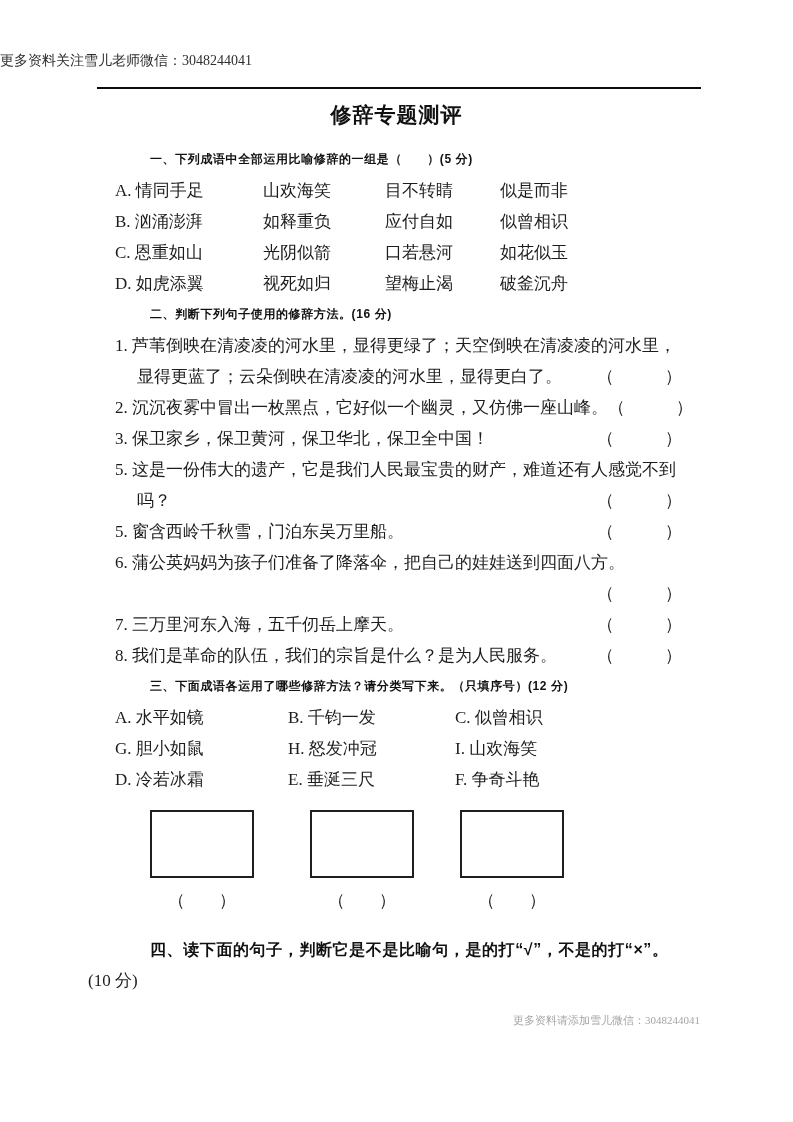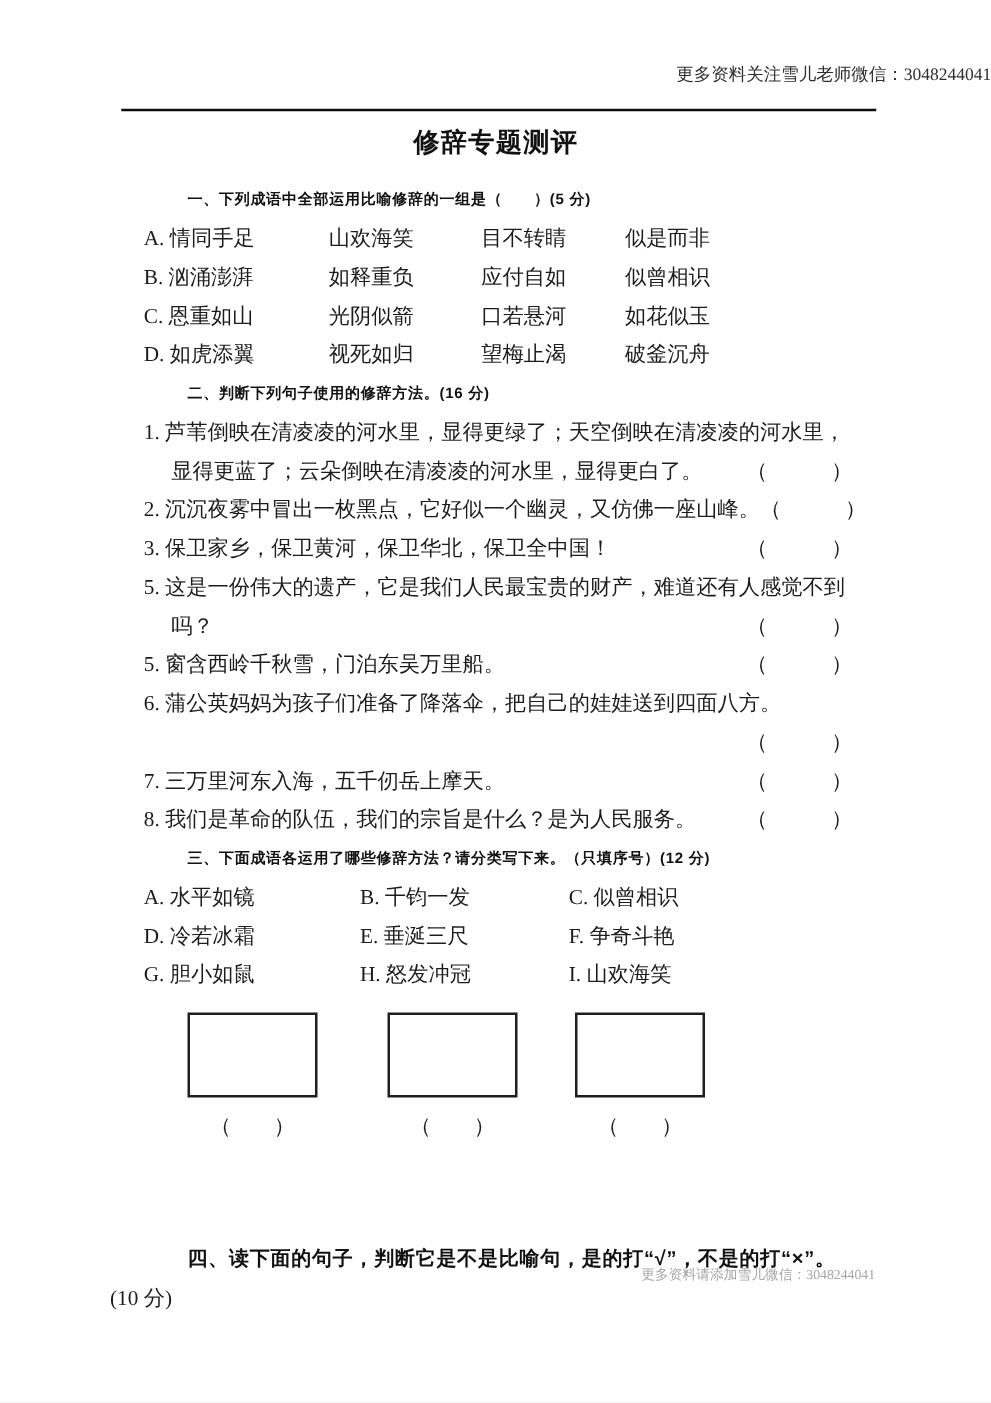--- a/index.html
+++ b/index.html
@@ -8,21 +8,21 @@
     width:793px; height:1122px;
     margin:0 auto;
     background:#ffffff;
     outline:1px solid #e0e0e0;
     font-family:"Liberation Serif","DejaVu Serif",serif;
     color:#1c1c1c;
     overflow:hidden;
   }
   .header-note {
     position:absolute; top:50px; left:0; width:100%;
-    text-align:right; font-size:14px; line-height:22px; color:#2e2e2e;
+    text-align:left; font-size:14px; line-height:22px; color:#2e2e2e;
   }
   .divider {
     position:absolute; top:87px; left:97px; width:604px; height:2px;
     background:#0c0c0c;
   }
   .title {
     position:absolute; top:100px; left:0; width:100%;
     text-align:center; font-size:21px; font-weight:bold; line-height:30px;
     font-family:"Liberation Sans","DejaVu Sans",sans-serif;
     letter-spacing:1px; margin:0; color:#111;
@@ -53,21 +53,21 @@
   .answer-box { width:100px; height:64px; border:2px solid #1f1f1f; background:#fff; }
   .answer-box.b1 { margin-left:35px; }
   .answer-box.b2 { margin-left:56px; }
   .answer-box.b3 { margin-left:46px; }
   .box-brackets { display:flex; margin-top:7px; height:31px; line-height:31px; }
   .box-brackets .cell { width:104px; text-align:center; }
   .box-brackets .cell.b1 { margin-left:35px; }
   .box-brackets .cell.b2 { margin-left:56px; }
   .box-brackets .cell.b3 { margin-left:46px; }
   .sec4 {
-    position:absolute; left:88px; top:992px; width:594px;
+    position:absolute; left:88px; top:934px; width:594px;
     font-size:17px; line-height:31px;
   }
   .sec4 .h {
     font-family:"Liberation Sans","DejaVu Sans",sans-serif;
     font-weight:bold; font-size:16px; letter-spacing:0.6px;
     padding-left:62px; color:#111; white-space:nowrap;
   }
   .footer-note {
     position:absolute; top:1010px; right:93px;
     font-size:11px; line-height:20px; color:#a5a5a5;
@@ -157,28 +157,28 @@
       </div>
 
     <div class="row heading-row"><span>三、下面成语各运用了哪些修辞方法？请分类写下来。（只填序号）</span><span>(12 分)</span></div>
 
     <div class="row opts3">
       <span class="c1">A. 水平如镜</span>
       <span class="c2">B. 千钧一发</span>
       <span class="c3">C. 似曾相识</span>
     </div>
     <div class="row opts3">
+      <span class="c1">G. 胆小如鼠</span>
+      <span class="c2">H. 怒发冲冠</span>
+      <span class="c3">I. 山欢海笑</span>
+    </div>
+    <div class="row opts3">
       <span class="c1">D. 冷若冰霜</span>
       <span class="c2">E. 垂涎三尺</span>
       <span class="c3">F. 争奇斗艳</span>
-    </div>
-    <div class="row opts3">
-      <span class="c1">G. 胆小如鼠</span>
-      <span class="c2">H. 怒发冲冠</span>
-      <span class="c3">I. 山欢海笑</span>
     </div>
 
     <div class="boxes-row">
       <div class="answer-box b1"></div>
       <div class="answer-box b2"></div>
       <div class="answer-box b3"></div>
     </div>
     <div class="box-brackets">
       <span class="cell b1 blank">（　　）</span>
       <span class="cell b2 blank">（　　）</span>

